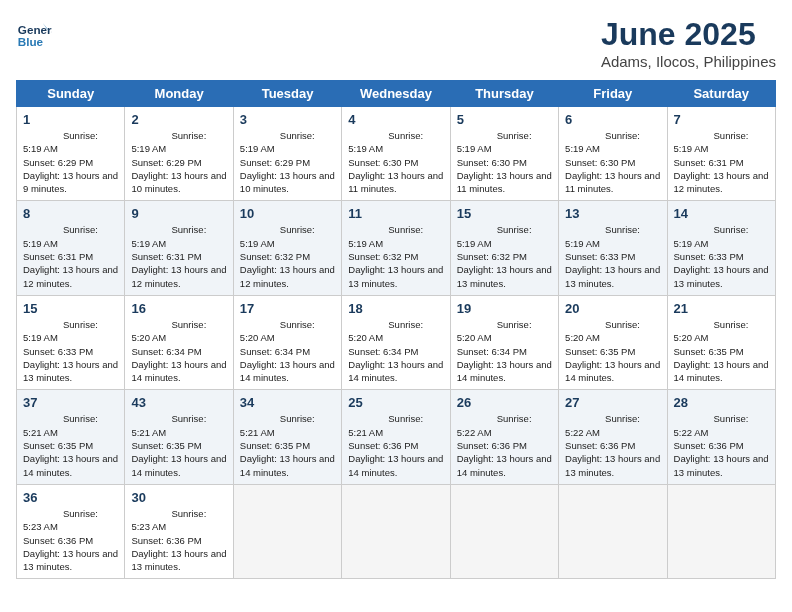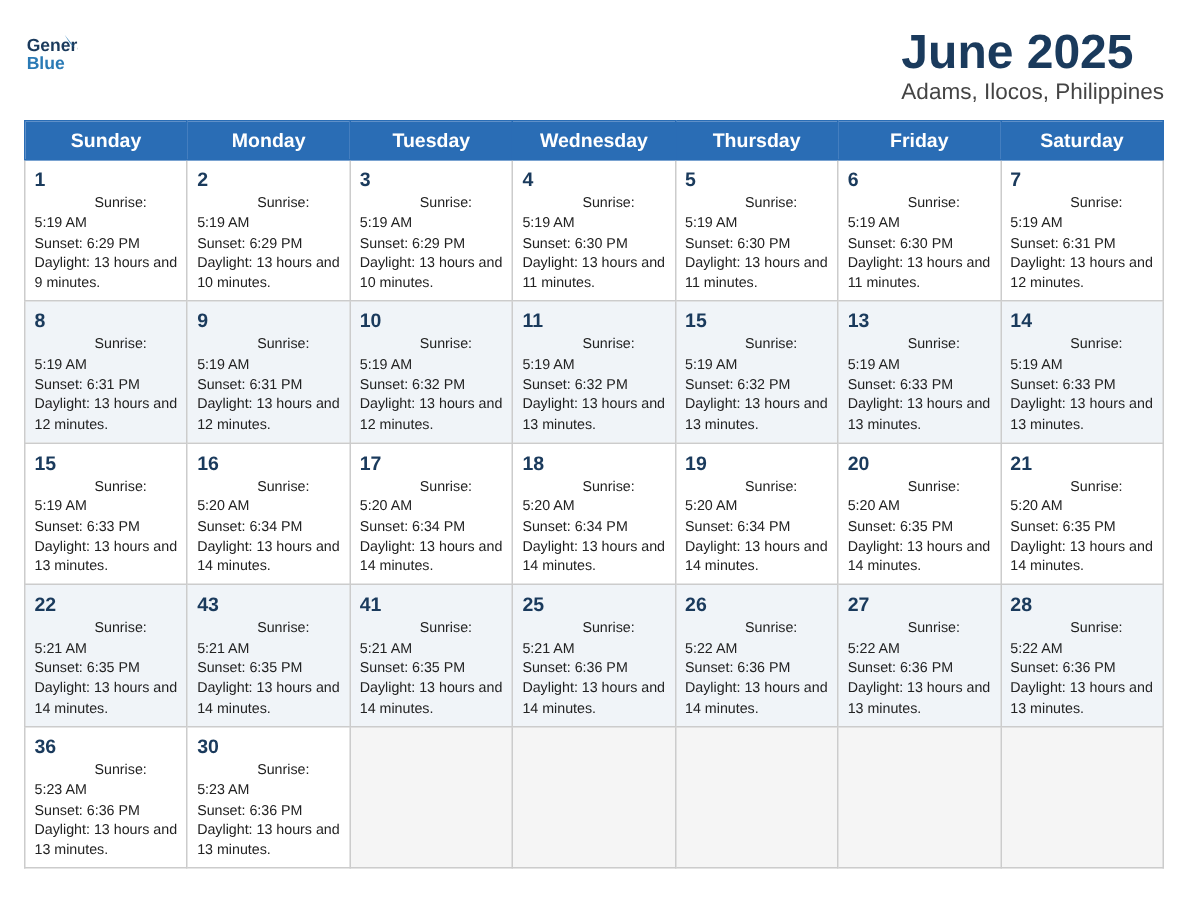--- a/index.html
+++ b/index.html
@@ -196,29 +196,29 @@
         <span class="day-num">20</span>
         <span class="day-info">Sunrise: 5:20 AM<br>Sunset: 6:35 PM<br>Daylight: 13 hours and 14 minutes.</span>
       </td>
         <td>
         <span class="day-num">21</span>
         <span class="day-info">Sunrise: 5:20 AM<br>Sunset: 6:35 PM<br>Daylight: 13 hours and 14 minutes.</span>
       </td>
       </tr>
       <tr>
         <td>
-        <span class="day-num">22</span>
+        <span class="day-num">37</span>
         <span class="day-info">Sunrise: 5:21 AM<br>Sunset: 6:35 PM<br>Daylight: 13 hours and 14 minutes.</span>
       </td>
         <td>
         <span class="day-num">43</span>
         <span class="day-info">Sunrise: 5:21 AM<br>Sunset: 6:35 PM<br>Daylight: 13 hours and 14 minutes.</span>
       </td>
         <td>
-        <span class="day-num">41</span>
+        <span class="day-num">34</span>
         <span class="day-info">Sunrise: 5:21 AM<br>Sunset: 6:35 PM<br>Daylight: 13 hours and 14 minutes.</span>
       </td>
         <td>
         <span class="day-num">25</span>
         <span class="day-info">Sunrise: 5:21 AM<br>Sunset: 6:36 PM<br>Daylight: 13 hours and 14 minutes.</span>
       </td>
         <td>
         <span class="day-num">26</span>
         <span class="day-info">Sunrise: 5:22 AM<br>Sunset: 6:36 PM<br>Daylight: 13 hours and 14 minutes.</span>
       </td>

